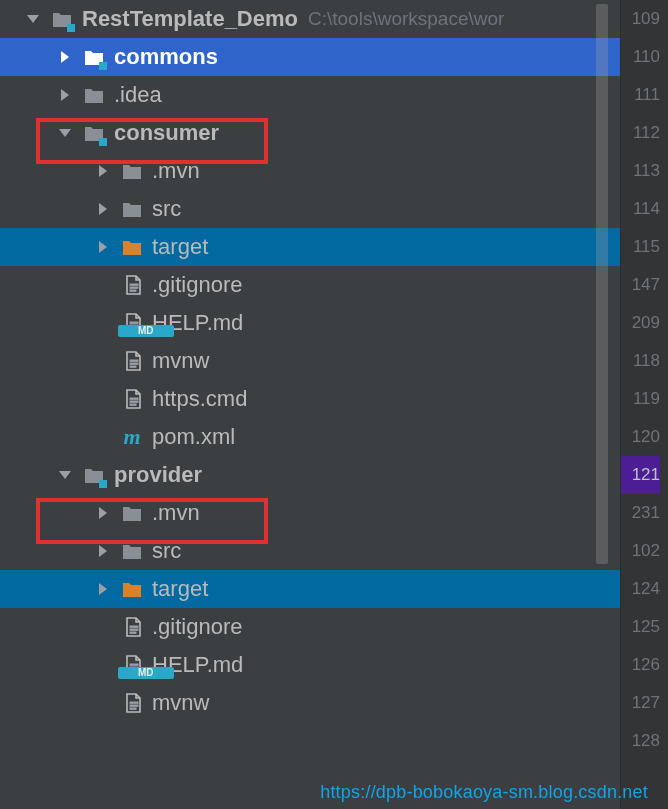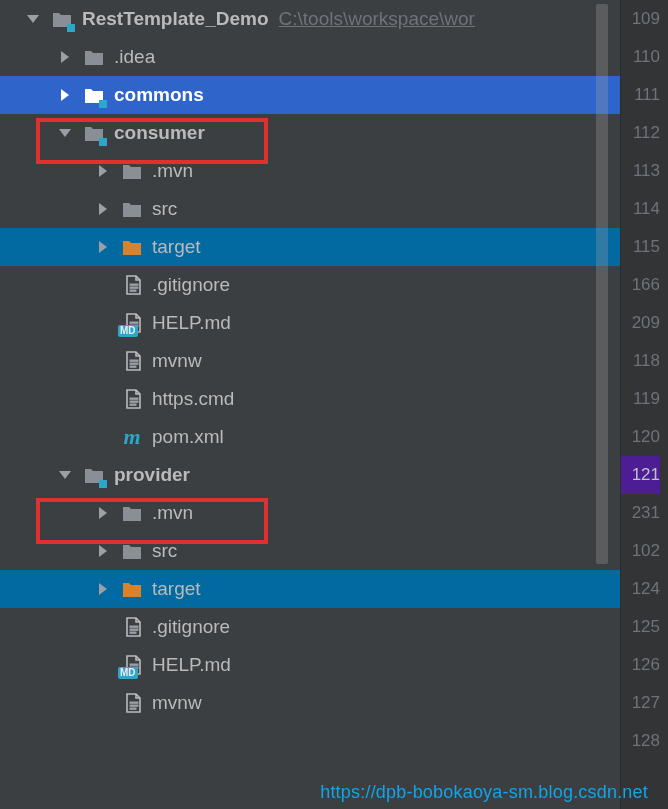--- a/index.html
+++ b/index.html
@@ -52,28 +52,27 @@
   }
   .arrow.none { visibility: hidden; }
   .icon {
     width: 24px; height: 24px;
     display: inline-flex; align-items: center; justify-content: center;
     margin-right: 8px;
     flex-shrink: 0;
   }
   .label {
     color: #bababa;
-    font-size: 19px;
+    font-size: 22px;
     line-height: 38px;
   }
   .path {
     color: #6e737a;
     margin-left: 10px;
     font-size: 19px;
-    text-decoration: underline;
   }
   .red-box {
     border: 4px solid #e03131;
     position: absolute;
     pointer-events: none;
   }
   .gutter {
     width: 48px;
     background: #323435;
     color: #6e737a;
@@ -106,21 +105,21 @@
   }
   
   .folder-gray svg { fill: #8a8f96; }
   .folder-orange svg { fill: #d9822b; }
   .file-gen svg { fill: #9aa0a6; }
   .md-badge { position: relative; }
   .md-badge .badge {
     position: absolute; left: -2px; bottom: -2px;
     background: #2aa8c9; color: #ececec;
     font-size: 10px; font-weight: 700;
-    padding: 0 2px; border-radius: 2px; line-height: 12px;
+    padding: 0 20px; border-radius: 2px; line-height: 12px;
   }
   .m-icon {
     color: #2aa8c9; font-weight: 900; font-style: italic;
     font-size: 22px; line-height: 22px;
     font-family: Georgia, "Times New Roman", serif;
   }
   .module-dot {
     position: absolute; right: -1px; bottom: -1px;
     width: 8px; height: 8px; background: #2aa8c9;
   }
@@ -162,49 +161,49 @@
       <span class="icon folder-module folder-gray">
         <svg width="22" height="20">
             <use href="#folder"></use>
           </svg>
           <span class="module-dot"></span>
       </span>
       <span class="label">RestTemplate_Demo</span>
       <span class="path">C:\tools\workspace\wor</span>
     </div>
 
-    <div class="row">
-      <span class="indent" style="width:54px"></span>
-      <span class="arrow">
-          <svg width="16" height="16" fill="#9aa0a6">
-            <use href="#tri-collapsed"></use>
-          </svg>
-        </span>
-      <span class="icon folder-gray">
-          <svg width="22" height="20">
-            <use href="#folder"></use>
-          </svg>
-        </span>
-      <span class="label">.idea</span>
-    </div>
-
     <div class="row selected bold">
       <span class="indent" style="width:54px"></span>
       <span class="arrow">
           <svg width="16" height="16" fill="#ffffff">
             <use href="#tri-collapsed"></use>
           </svg>
         </span>
       <span class="icon folder-module folder-gray">
         <svg width="22" height="20">
             <use href="#folder"></use>
           </svg>
           <span class="module-dot"></span>
       </span>
       <span class="label">commons</span>
+    </div>
+
+    <div class="row">
+      <span class="indent" style="width:54px"></span>
+      <span class="arrow">
+          <svg width="16" height="16" fill="#9aa0a6">
+            <use href="#tri-collapsed"></use>
+          </svg>
+        </span>
+      <span class="icon folder-gray">
+          <svg width="22" height="20">
+            <use href="#folder"></use>
+          </svg>
+        </span>
+      <span class="label">.idea</span>
     </div>
 
     <div class="row bold">
       <span class="indent" style="width:54px"></span>
       <span class="arrow">
           <svg width="16" height="16" fill="#9aa0a6">
             <use href="#tri-expanded"></use>
           </svg>
         </span>
       <span class="icon folder-module folder-gray">
@@ -417,21 +416,21 @@
   </div>
 
   <div class="gutter" id="gutter">
       <div class="ln">109</div>
       <div class="ln">110</div>
       <div class="ln">111</div>
       <div class="ln">112</div>
       <div class="ln">113</div>
       <div class="ln">114</div>
       <div class="ln">115</div>
-      <div class="ln">166</div>
+      <div class="ln">147</div>
       <div class="ln">209</div>
       <div class="ln">118</div>
       <div class="ln">119</div>
       <div class="ln">120</div>
       <div class="ln active">121</div>
       <div class="ln">231</div>
       <div class="ln">102</div>
       <div class="ln">124</div>
       <div class="ln">125</div>
       <div class="ln">126</div>

